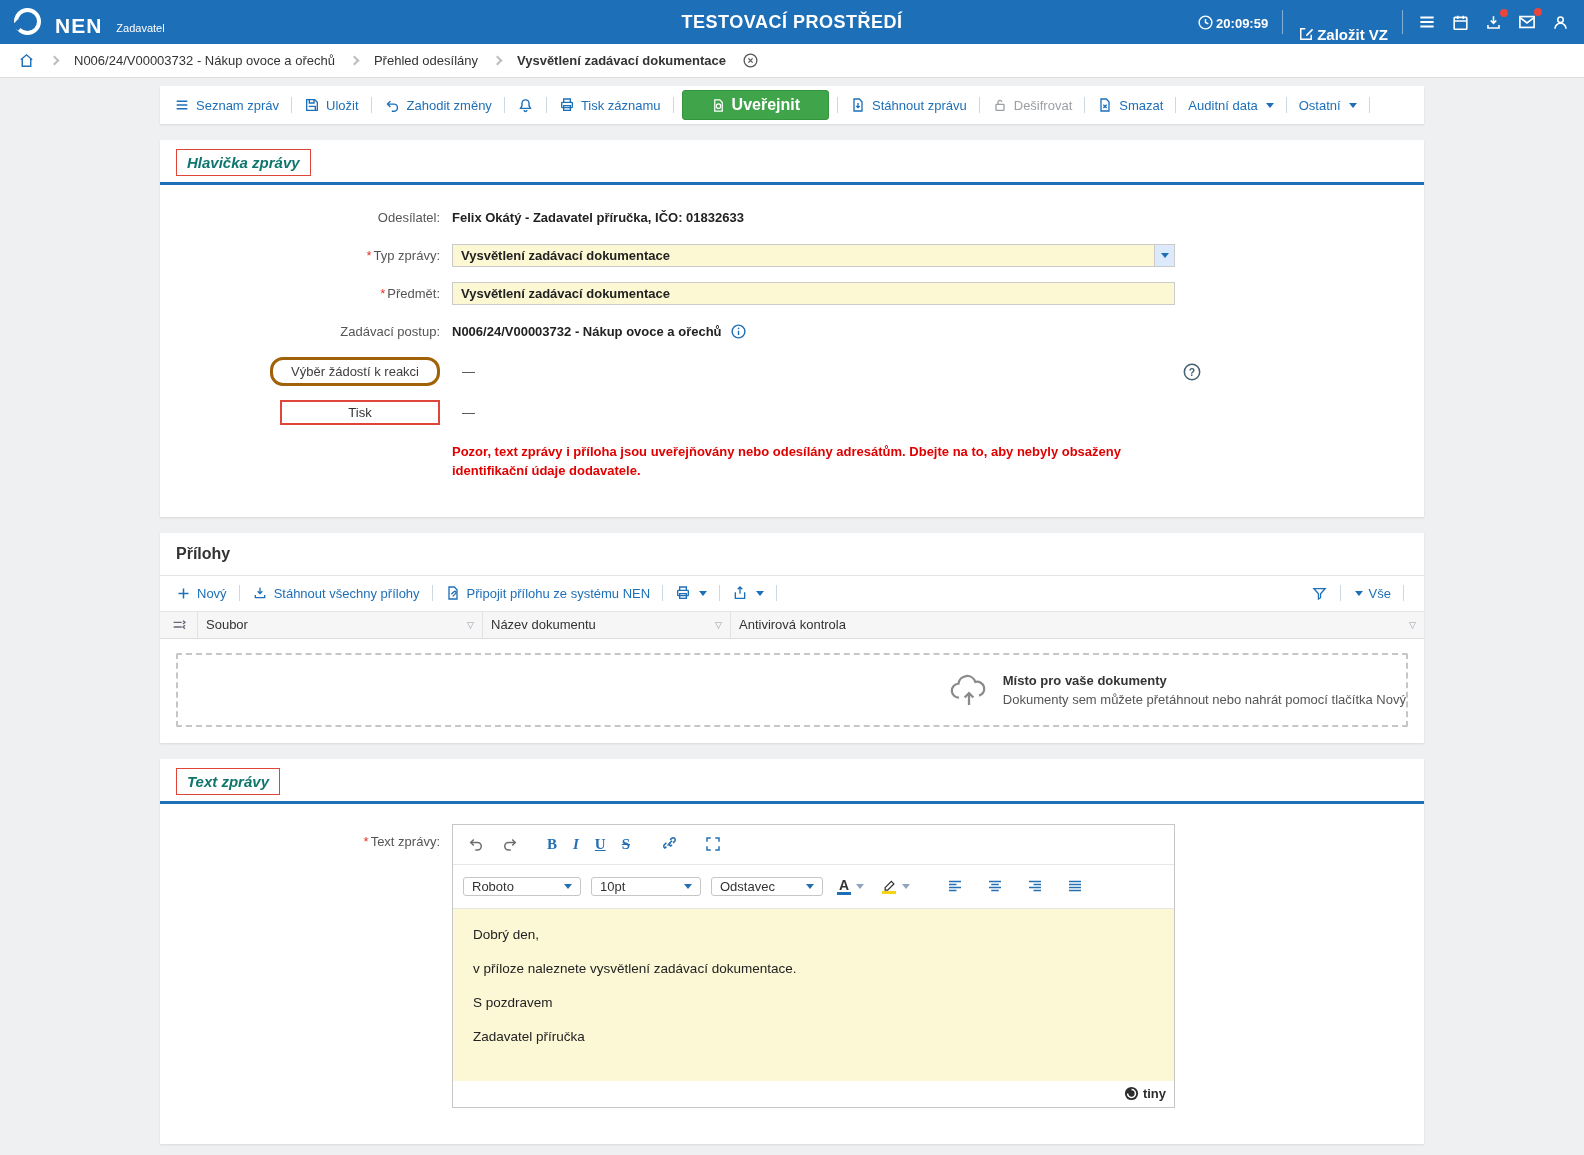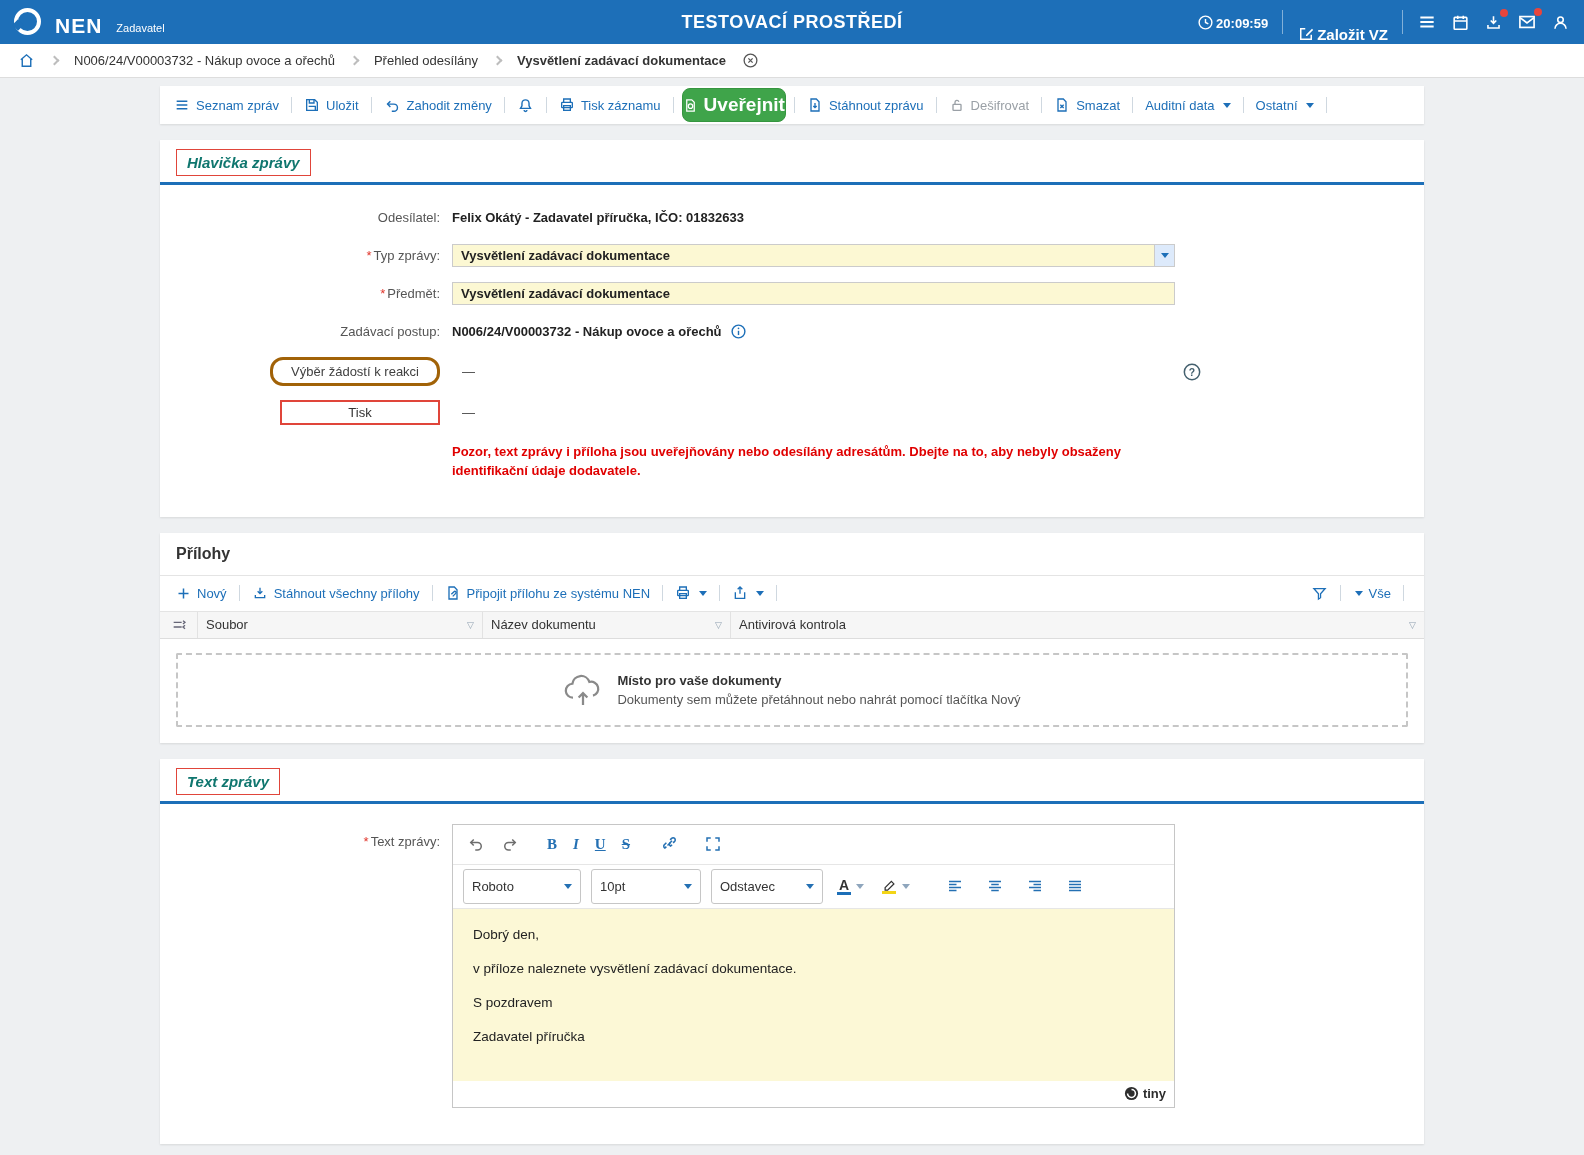--- a/index.html
+++ b/index.html
@@ -31,21 +31,21 @@
 
   
   .content { padding:8px 160px 0 160px; }
   .card { background:#fff; box-shadow:0 1px 2px rgba(0,0,0,.10); }
 
   
   .rec-toolbar { display:flex; align-items:center; height:38px; padding:0 10px; margin-bottom:16px; }
   .tlink { display:flex; align-items:center; gap:6px; color:#1d6fb8; background:none; border:none; font:inherit; font-size:13px; cursor:pointer; white-space:nowrap; padding:0 4px; }
   .tlink.disabled { color:#9aa0a6; cursor:default; }
   .tsep { width:1px; height:16px; background:#cfd8e0; margin:0 8px; }
-  .btn-green { display:flex; align-items:center; gap:6px; background:#3fa44a; border:1px solid #35953f; border-radius:8px; color:#fff; font:inherit; font-size:19px; font-weight:bold; padding:5px 0; cursor:pointer; }
+  .btn-green { display:flex; align-items:center; gap:6px; background:#3fa44a; border:1px solid #35953f; border-radius:3px; color:#fff; font:inherit; font-size:16px; font-weight:bold; padding:5px 28px; cursor:pointer; }
   .carat { width:0; height:0; border-left:4px solid transparent; border-right:4px solid transparent; border-top:5px solid #1d6fb8; margin-left:2px; }
   .carat.gray { border-top-color:#8fa6bd; }
 
   
   .section { margin-bottom:16px; padding-bottom:22px; }
   .section-head { padding:9px 16px 6px 16px; border-bottom:3px solid #1d6fb8; display:flex; align-items:center; }
   .section-title { font-size:15px; font-weight:bold; color:#0f766e;font-style:italic; }
   .section-title.boxed { border:1px solid #e0453a; padding:4px 10px; }
 
   .form { padding-top:20px; }
@@ -70,35 +70,35 @@
   .att-title { font-size:16px; font-weight:bold; }
   .att-toolbar { display:flex; align-items:center; height:36px; padding:0 12px; border-bottom:1px solid #e4e4e4; }
   .att-toolbar .right { margin-left:auto; display:flex; align-items:center; }
   .att-table-head { display:flex; align-items:stretch; background:#f6f6f6; border-bottom:1px solid #ddd; height:27px; }
   .th { display:flex; align-items:center; padding:0 8px; border-right:1px solid #e2e2e2; color:#333; position:relative; }
   .th .filter-tri { margin-left:auto; color:#8fa0b0; font-size:9px; cursor:pointer; }
   .th-icon { width:38px; justify-content:center; }
   .th-soubor { width:285px; }
   .th-nazev { width:248px; }
   .th-antivir { flex:1; border-right:none; }
-  .dropzone { margin:14px 16px 0 16px; border:2px dashed #c6c6c6; border-radius:2px; height:74px; display:flex; align-items:center; justify-content:center; gap:14px; }
+  .dropzone { margin:14px 16px 0 16px; border:2px dashed #c6c6c6; border-radius:2px; height:74px; display:flex; align-items:center; justify-content:flex-end; gap:14px; }
   .dz-text .dz-title { font-weight:bold; color:#333; margin-bottom:4px; }
   .dz-text .dz-hint { color:#555; }
 
   
   .editor { width:723px; border:1px solid #c6c6c6; }
   .ed-row1 { display:flex; align-items:center; gap:4px; height:40px; padding:0 8px; border-bottom:1px solid #e6e6e6; }
   .ed-row2 { display:flex; align-items:center; gap:10px; height:44px; padding:0 10px; border-bottom:1px solid #e6e6e6; }
   .ed-btn { background:none; border:none; cursor:pointer; padding:4px 6px; display:flex; align-items:center; color:#2470b3; }
   .ed-btn.gray { color:#6d6d6d; }
   .glyph { font-size:15px; font-weight:bold; font-family:"Liberation Serif", serif; }
   .glyph.i { font-style:italic; }
   .glyph.u { text-decoration:underline; }
   .glyph.s { text-decoration:line-through; }
-  .ed-select { height:35px; border:1px solid #c6c6c6; border-radius:3px; background:#fff; display:flex; align-items:center; justify-content:space-between; padding:8px 8px; color:#333; cursor:pointer; }
+  .ed-select { height:19px; border:1px solid #c6c6c6; border-radius:3px; background:#fff; display:flex; align-items:center; justify-content:space-between; padding:8px 8px; color:#333; cursor:pointer; }
   .ed-select .carat { border-top-color:#2470b3; }
   .sel-font { width:118px; } .sel-size { width:110px; } .sel-block { width:112px; }
   .ed-colorbtn { display:flex; align-items:center; gap:3px; background:none; border:none; cursor:pointer; padding:2px 4px; }
   .color-a { font-size:14px; font-weight:bold; color:#333; line-height:1; }
   .color-bar { height:3px; width:14px; }
   .ed-body { background:#fcf8d6; padding:18px 20px; min-height:172px; }
   .ed-body p { margin-bottom:19px; color:#222; font-size:13.5px; }
   .ed-status { height:26px; display:flex; align-items:center; justify-content:flex-end; padding:0 8px; background:#fff; }
   .tiny-brand { display:flex; align-items:center; gap:4px; font-weight:bold; color:#2d2d2d; font-size:13px; }
 </style>

